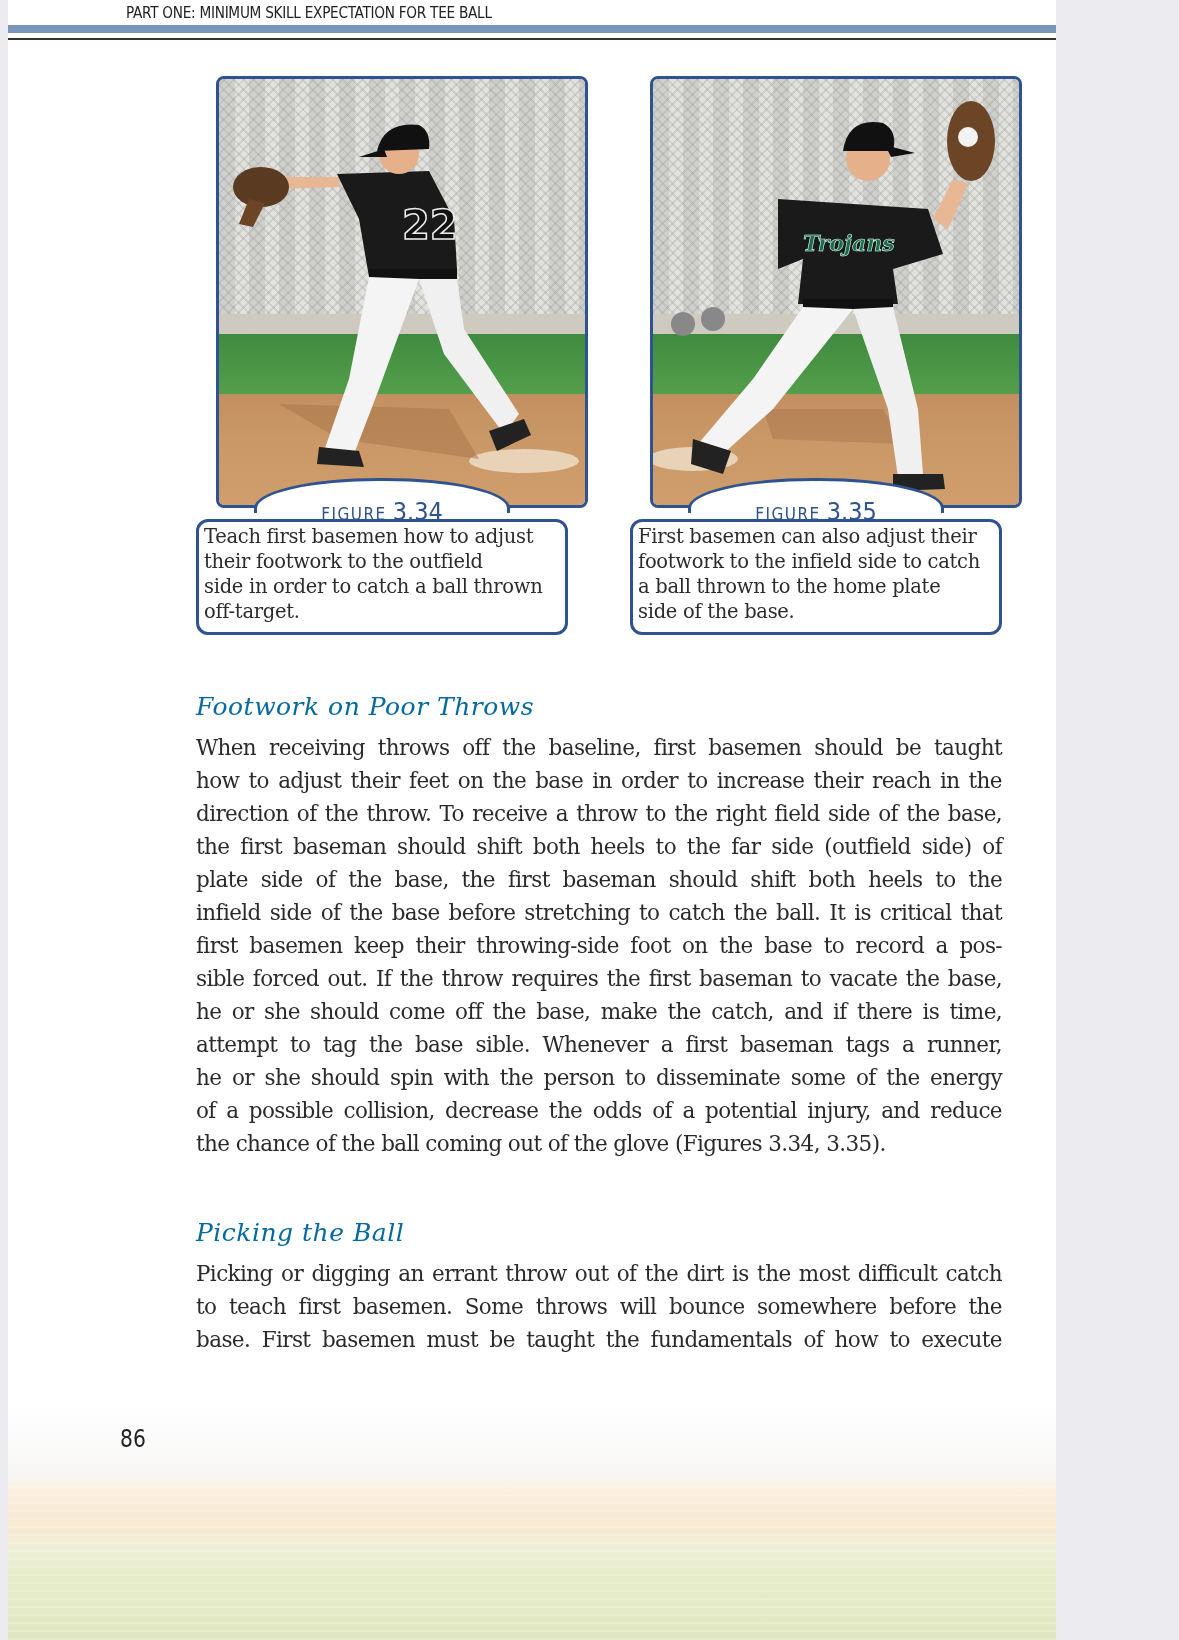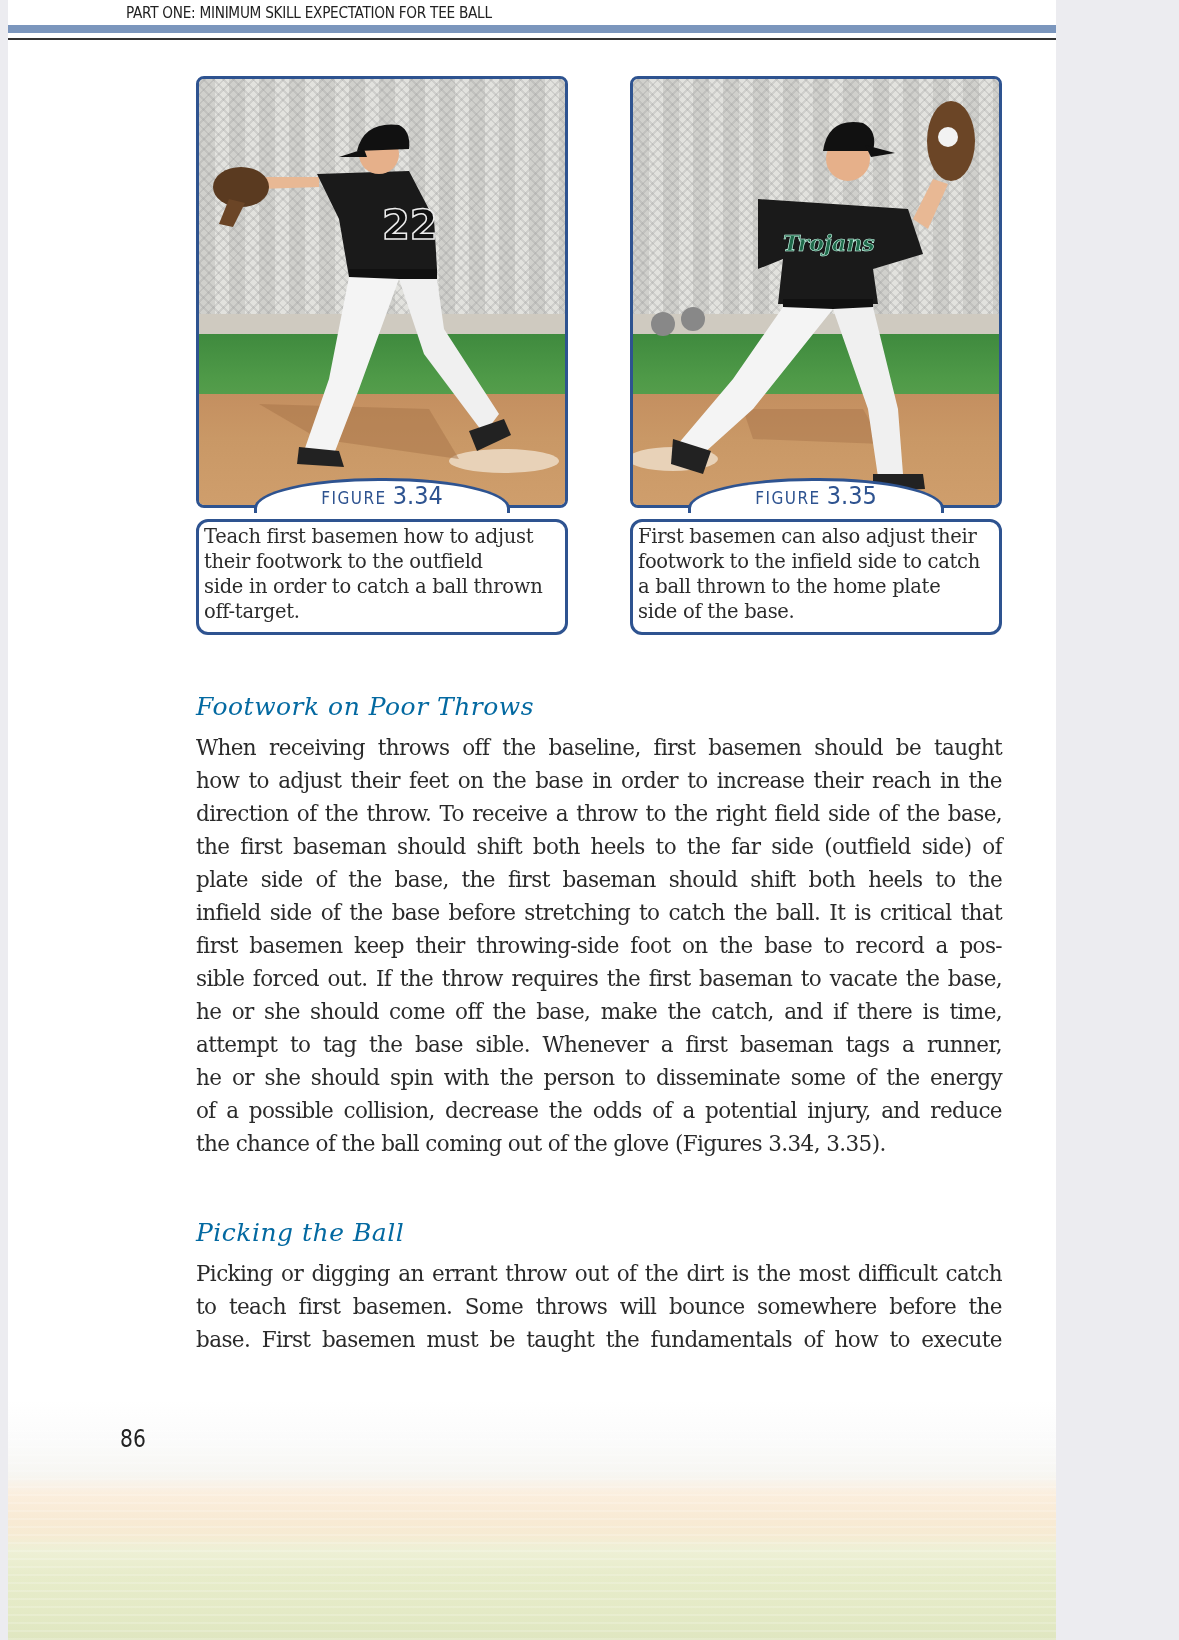--- a/index.html
+++ b/index.html
@@ -42,20 +42,21 @@
     
     .figure {
       position: absolute; top: 76px; width: 372px;
     }
     .figure.left { left: 188px; }
     .figure.right { left: 622px; }
     .photo {
       position: relative; width: 366px; height: 426px;
       border: 3px solid #2e5390; border-radius: 8px; overflow: hidden;
       background: #d9dad6;
+      margin-left: 20px;
     }
     .photo .fence {
       position: absolute; left: 0; right: 0; top: 0; height: 235px;
       background:
         repeating-linear-gradient(45deg, rgba(150,150,150,0.25) 0 2px, transparent 2px 7px),
         repeating-linear-gradient(-45deg, rgba(150,150,150,0.25) 0 2px, transparent 2px 7px),
         repeating-linear-gradient(90deg, #d0d0cc 0 16px, #e2e2de 16px 30px);
     }
     .photo .walk { position: absolute; left: 0; right: 0; top: 235px; height: 20px; background: #cfcac0; }
     .photo .grass {
@@ -68,21 +69,21 @@
     }
     .photo .player { position: absolute; inset: 0; }
     .fig-tab {
       position: absolute; top: 402px; left: 50%; transform: translateX(-50%);
       width: 250px; height: 32px;
       background: #fff; border: 3px solid #2e5390; border-bottom: none;
       border-radius: 125px 125px 0 0 / 30px 30px 0 0;
       text-align: center;
     }
     .fig-tab-inner {
-      position: absolute; left: 0; right: 0; top: 0;
+      position: absolute; left: 0; right: 0; top: 16px;
       font-family: "DejaVu Sans Condensed", "DejaVu Sans", sans-serif;
       color: #2e5390; white-space: nowrap;
     }
     .fig-word { font-size: 17px; letter-spacing: 1.5px; margin-right: 6px; }
     .fig-num { font-size: 25px; font-weight: normal; }
     .caption {
       position: absolute; top: 443px; left: 0;
       width: 356px; height: 106px;
       border: 3px solid #2e5390; border-radius: 12px;
       padding: 2px 5px; box-sizing: content-box;

